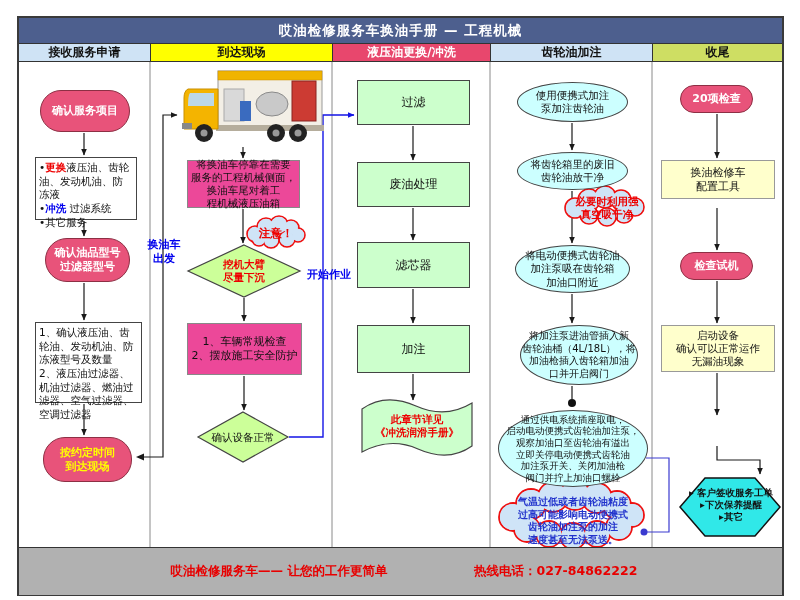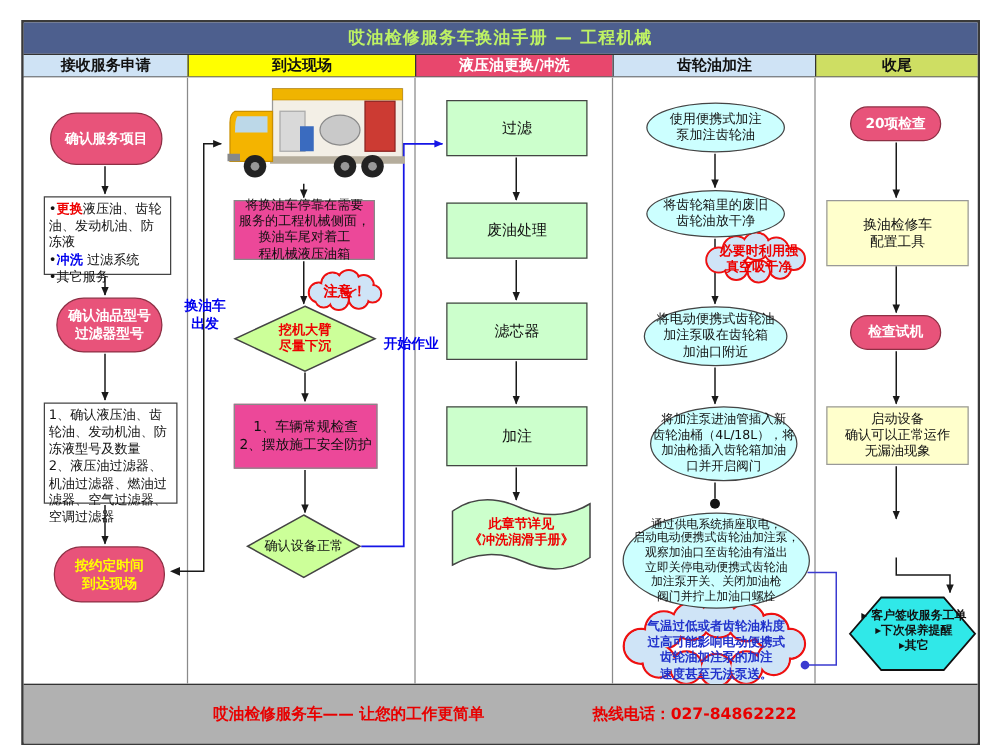--- a/index.html
+++ b/index.html
@@ -1,18 +1,18 @@
 <!DOCTYPE html>
 <html><head>
 <meta charset="utf-8">
 <style>
   html,body{margin:0;padding:0;}
   body{width:800px;height:600px;background:#fff;font-family:"DejaVu Sans",sans-serif;position:relative;overflow:hidden;}
   .frame{position:absolute;left:17px;top:16px;width:763px;height:576px;border:2px solid #3a3a3a;background:#fff;}
-  .titlebar{height:25px;background:#4d5f8e;color:#bef264;font-weight:bold;font-size:13.5px;text-align:center;line-height:25px;letter-spacing:1px;}
+  .titlebar{height:25px;background:#4d5f8e;color:#ffffff;font-weight:bold;font-size:13.5px;text-align:center;line-height:25px;letter-spacing:1px;}
   .lanes{display:flex;height:19px;border-top:1px solid #333;border-bottom:1px solid #333;box-sizing:border-box;}
   .lane{box-sizing:border-box;font-weight:bold;font-size:12px;text-align:center;line-height:17px;}
   .lane+.lane{border-left:1px solid #333;}
   .lane1{width:131px;background:#cfe3f5;color:#111;}
   .lane2{width:182px;background:#ffff00;color:#111;}
   .lane3{width:158px;background:#e8476d;color:#fff;}
   .lane4{width:162px;background:#cfe3f5;color:#111;}
   .lane5{width:130px;background:#cede63;color:#111;}
   .bodyarea{position:relative;height:485px;background:#fff;}
   .bodyarea svg.overlay{position:absolute;left:0;top:0;z-index:1;}
@@ -258,21 +258,21 @@
 观察加油口至齿轮油有溢出
 立即关停电动便携式齿轮油
 加注泵开关、关闭加油枪
 阀门并拧上加油口螺栓</div>
     <div class="otext t-blue" style="left:488px;top:434px;width:132px;font-size:10px;color:#2233cc;">气温过低或者齿轮油粘度
 过高可能影响电动便携式
 齿轮油加注泵的加注
 速度甚至无法泵送。</div>
 
     <div class="node pink" style="left:661px;top:23px;width:73px;height:28px;border-radius:14px;">20项检查</div>
-    <div class="node yel" style="left:642px;top:98px;width:114px;height:53px;font-size:11px;">换油检修车
+    <div class="node yel" style="left:642px;top:98px;width:114px;height:39px;font-size:11px;">换油检修车
 配置工具</div>
     <div class="node pink" style="left:661px;top:190px;width:73px;height:28px;border-radius:14px;">检查试机</div>
     <div class="node yel" style="left:642px;top:263px;width:114px;height:47px;">启动设备
 确认可以正常运作
 无漏油现象</div>
     <div class="otext" style="left:664px;top:425px;width:96px;font-size:9.5px;font-weight:bold;color:#111;">▸ 客户签收服务工单
 ▸下次保养提醒
 ▸其它</div>
 
   </div>

